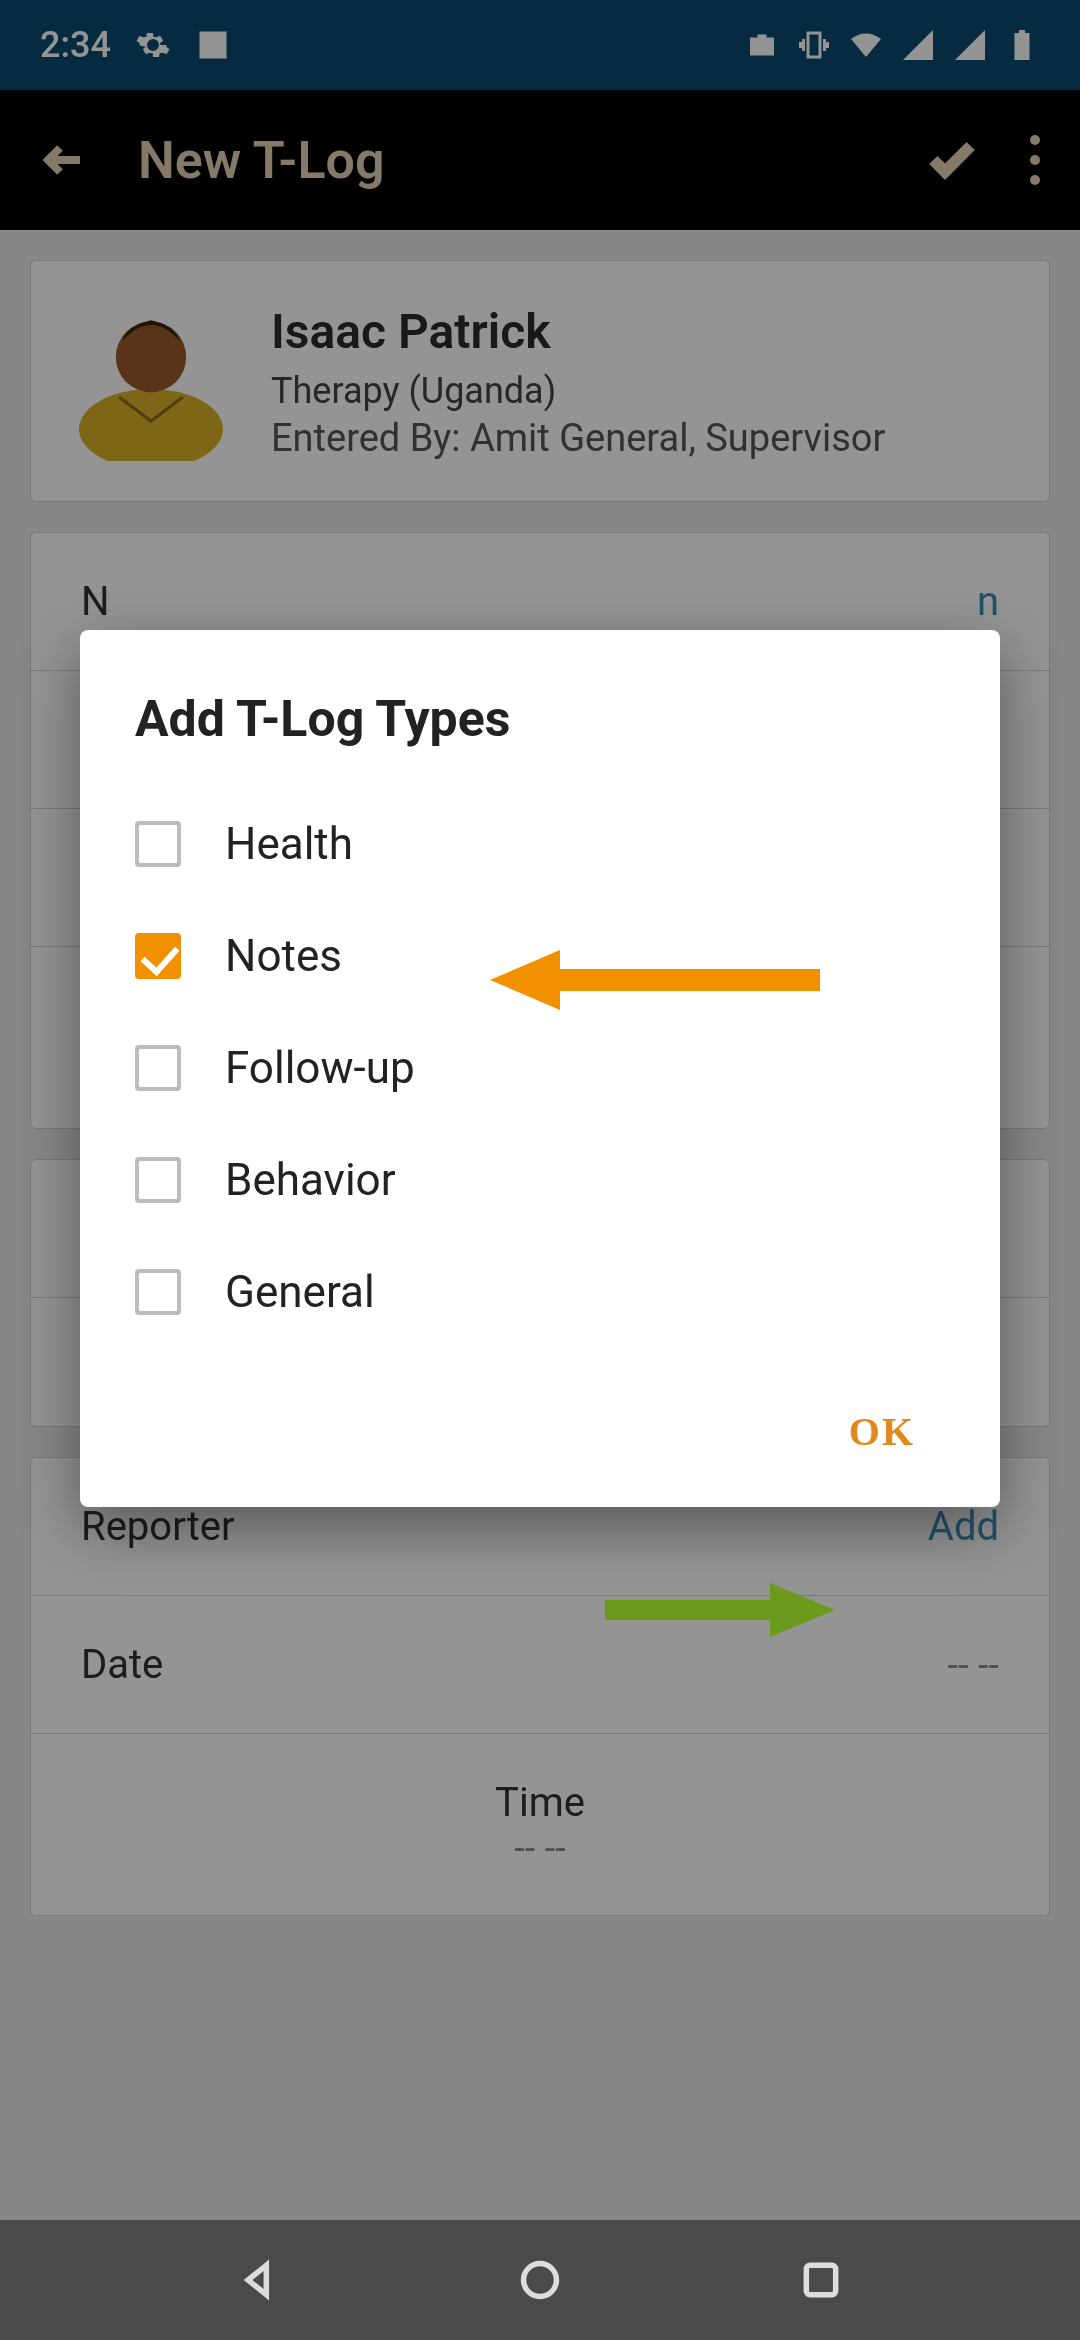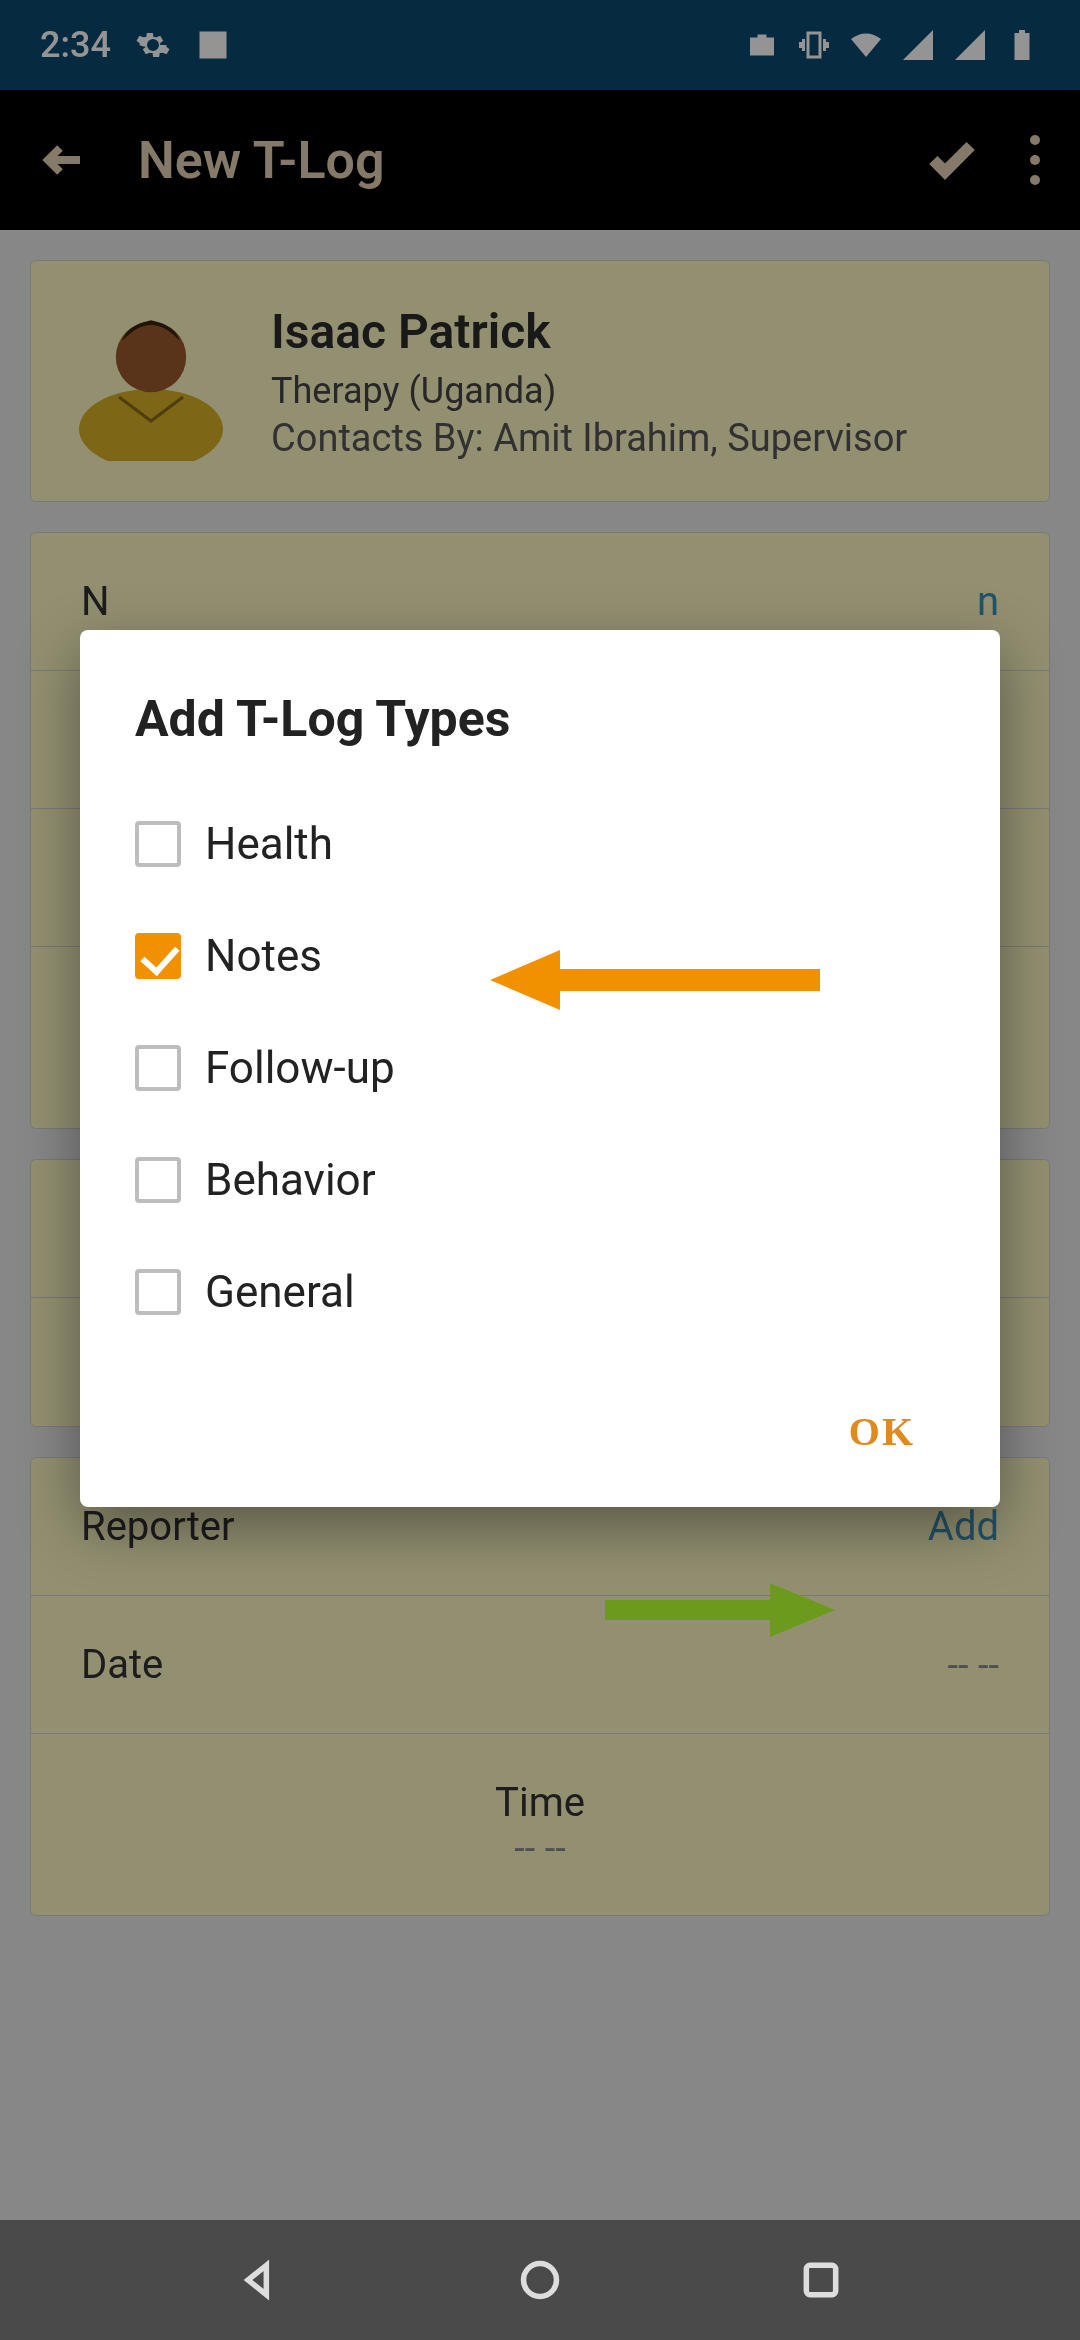--- a/index.html
+++ b/index.html
@@ -16,42 +16,42 @@
   .app-bar { height: 140px; background: #000000; display: flex; align-items: center; padding: 0 40px; color: #fff; position: relative; }
   .app-bar .title { font-size: 52px; font-weight: 600; margin-left: 50px; color: #e6d3b5; }
   .app-bar .back-ico { width: 48px; height: 48px; stroke: #e6d3b5; stroke-width: 4; fill: none; }
   .app-bar .actions { position: absolute; right: 40px; display: flex; align-items: center; gap: 50px; }
   .app-bar .check-ico { width: 56px; height: 56px; stroke: #e6d3b5; stroke-width: 5; fill: none; }
   .app-bar .dots { display: flex; flex-direction: column; gap: 10px; }
   .app-bar .dots span { width: 10px; height: 10px; background: #e6d3b5; border-radius: 50%; display: block; }
 
   
   .content { padding: 30px; }
-  .card { background: #fef9c3; border: 1px solid #d0d0d0; border-radius: 6px; margin-bottom: 30px; padding: 40px; }
+  .card { background: #ffffff; border: 1px solid #d0d0d0; border-radius: 6px; margin-bottom: 30px; padding: 40px; }
   .person-card { display: flex; align-items: center; gap: 40px; }
   .avatar { width: 160px; height: 160px; position: relative; }
   .avatar svg { width: 100%; height: 100%; }
   .person-info .name { font-size: 48px; font-weight: 600; color: #2b2b2b; margin-bottom: 10px; }
   .person-info .program { font-size: 36px; color: #444; margin-bottom: 4px; }
   .person-info .entered { font-size: 38px; color: #555; }
 
   .form-card { padding: 0; }
   .form-row { display: flex; justify-content: space-between; align-items: center; padding: 45px 50px; border-bottom: 1px solid #d0d0d0; font-size: 40px; color: #333; }
   .form-row:last-child { border-bottom: none; flex-direction: column; }
   .form-row .val { color: #888; font-size: 38px; }
   .form-row .link { color: #3b8fb5; }
   .counter { font-size: 32px; color: #777; }
 
   
   .scrim { position: absolute; inset: 0; background: rgba(0,0,0,0.42); }
 
   
   .dialog { position: absolute; left: 80px; right: 80px; top: 630px; background: #fff; border-radius: 8px; box-shadow: 0 20px 60px rgba(0,0,0,0.4); padding: 60px 55px 32px 55px; }
   .dialog-title { font-size: 50px; font-weight: 700; color: #222; margin-bottom: 40px; }
-  .option { display: flex; align-items: center; gap: 24px; padding: 30px 0; }
+  .option { display: flex; align-items: center; gap: 44px; padding: 30px 0; }
   .checkbox { width: 46px; height: 46px; border: 4px solid #bdbdbd; border-radius: 4px; position: relative; flex-shrink: 0; }
   .checkbox.checked { background: #f29100; border-color: #f29100; }
   .checkbox.checked::after { content: ""; position: absolute; left: 10px; top: 2px; width: 16px; height: 28px; border-right: 6px solid #fff; border-bottom: 6px solid #fff; transform: rotate(42deg); }
   .option-label { font-size: 44px; color: #222; }
   .dialog-actions { display: flex; justify-content: flex-end; margin-top: 40px; align-items: center; gap: 30px; }
   .ok-btn { font-size: 40px; font-weight: 700; letter-spacing: 2px; color: #e08a1e; padding: 20px 30px; background: none; border: none; font-family: Liberation Serif, serif; }
 
   
   .arrow { position: absolute; pointer-events: none; }
 
@@ -117,21 +117,21 @@
       <svg viewBox="0 0 100 100">
         <ellipse cx="50" cy="80" rx="45" ry="25" fill="#d8b127"></ellipse>
         <path d="M30 60 L50 75 L70 60" stroke="#8a6b1b" stroke-width="2" fill="none"></path>
         <circle cx="50" cy="35" r="22" fill="#9a5a2e"></circle>
         <path d="M32 25 Q50 5 68 25 Q65 15 50 12 Q35 15 32 25" fill="#3a2510"></path>
       </svg>
     </div>
     <div class="person-info">
       <div class="name">Isaac Patrick</div>
       <div class="program">Therapy (Uganda)</div>
-      <div class="entered">Contacts By: Amit Ibrahim, Supervisor</div>
+      <div class="entered">Entered By: Amit General, Supervisor</div>
     </div>
   </div>
 
   <div class="card form-card">
     <div class="form-row">
       <span>N</span>
       <span class="link">n</span>
     </div>
     <div class="form-row">
       <span>T</span>

